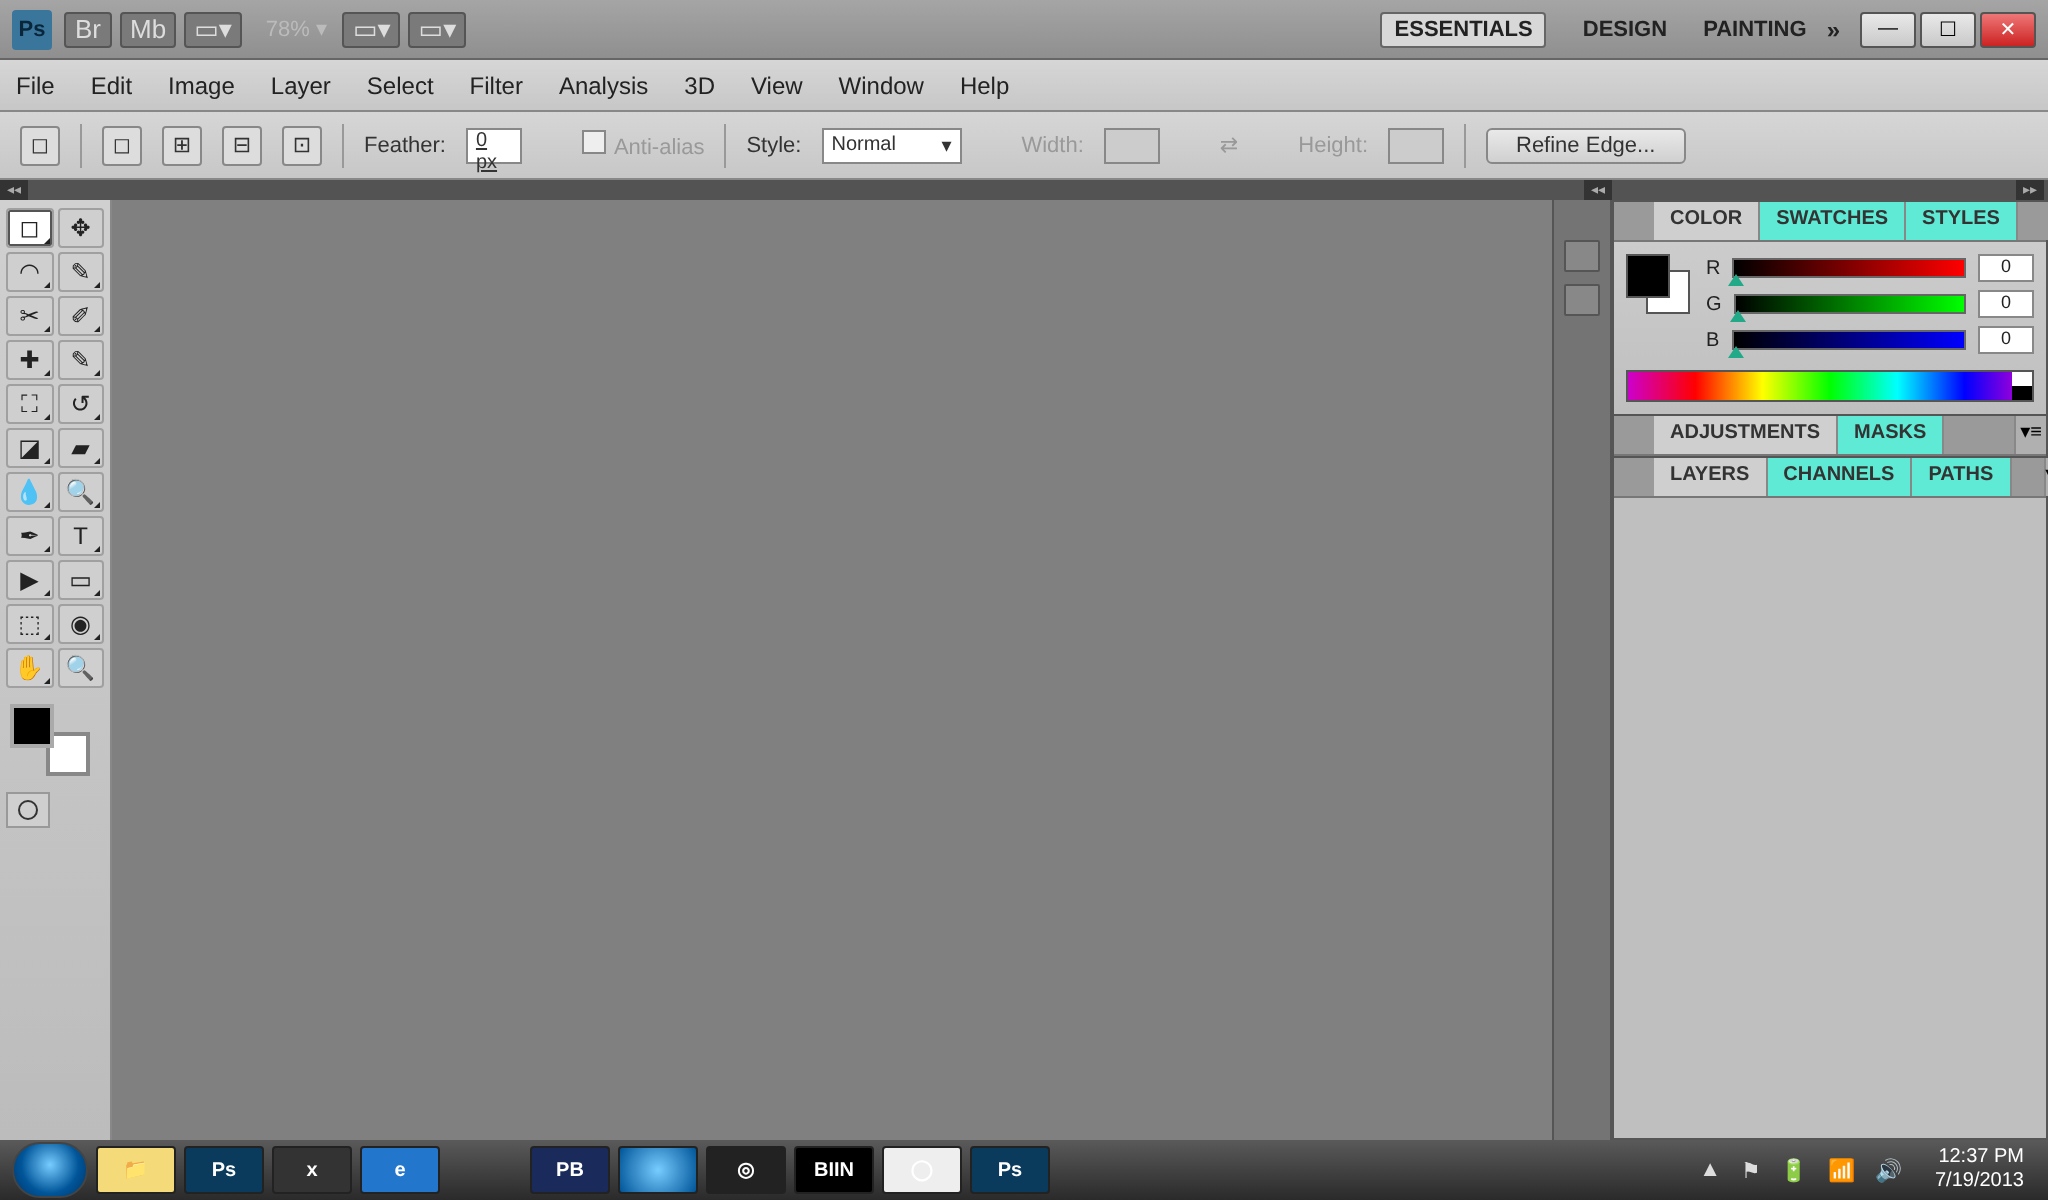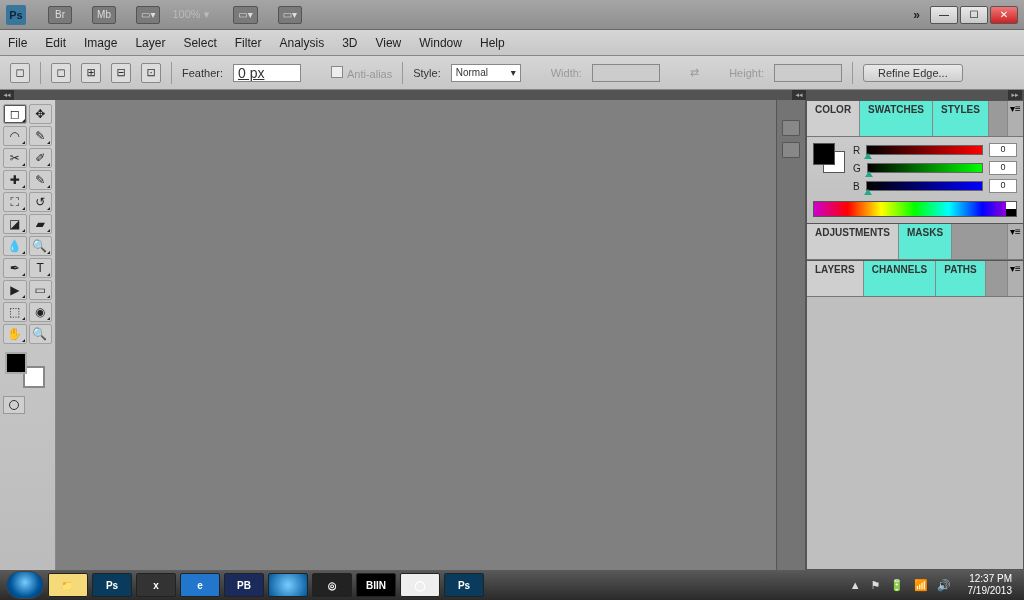--- a/index.html
+++ b/index.html
@@ -1,42 +1,42 @@
 <!DOCTYPE html>
 <html><head>
 <meta charset="utf-8">
 <style>
 * { margin: 0; padding: 0; box-sizing: border-box; font-family: Arial, sans-serif; user-select: none; }
 body { width: 1024px; height: 600px; overflow: hidden; background: #535353; }
 
 
 .appbar { height: 30px; background: linear-gradient(#a5a5a5,#8f8f8f); display: flex; align-items: center; padding: 0 6px; border-bottom: 1px solid #666; }
 .ps-logo { width: 20px; height: 20px; background: #3a769c; color: #09263a; font-weight: bold; font-size: 11px; display: flex; align-items: center; justify-content: center; border-radius: 2px; margin-right: 6px; }
-.appbar .chip { height: 18px; min-width: 24px; padding: 0 4px; background: #7a7a7a; border: 1px solid #555; border-radius: 2px; color: #ddd; font-size: 10px; display: inline-flex; align-items: center; justify-content: center; margin-right: 4px; margin-left: 16px; }
+.appbar .chip { height: 18px; min-width: 24px; padding: 0 4px; background: #7a7a7a; border: 1px solid #555; border-radius: 2px; color: #ddd; font-size: 13px; display: inline-flex; align-items: center; justify-content: center; margin-right: 4px; }
 .appbar .zoom { color: #bbb; font-size: 11px; margin: 0 8px; }
 .appbar .spacer { flex: 1; }
 .ws-tabs { display: flex; gap: 18px; align-items: center; margin-right: 10px; }
 .ws-tab { font-size: 11px; font-weight: bold; color: #222; }
 .ws-tab.active { background: #d8d8d8; padding: 2px 6px; border-radius: 2px; border: 1px solid #666; }
 .dbl-chevron { font-size: 12px; color: #222; margin-right: 10px; font-weight: bold; }
 .winbtns { display: flex; gap: 2px; }
 .winbtn { width: 28px; height: 18px; border: 1px solid #555; border-radius: 2px; background: linear-gradient(#e9e9e9,#c9c9c9); font-size: 10px; display: flex; align-items: center; justify-content: center; }
 .winbtn.close { background: linear-gradient(#e77,#c22); color: #fff; }
 
 
 .menubar { height: 26px; background: linear-gradient(#d6d6d6,#c7c7c7); display: flex; align-items: center; padding: 0 8px; gap: 18px; font-size: 12px; color: #222; border-bottom: 1px solid #888; }
 .menubar span { cursor: default; }
 
 
 .optbar { height: 34px; background: linear-gradient(#d6d6d6,#c7c7c7); display: flex; align-items: center; padding: 0 10px; gap: 10px; font-size: 11px; color: #333; border-bottom: 1px solid #888; }
 .opt-icon { width: 20px; height: 20px; border: 1px solid #888; background: #ddd; display: inline-flex; align-items: center; justify-content: center; border-radius: 2px; }
 .opt-sep { width: 1px; height: 22px; background: #999; }
 .opt-label { color: #333; }
 .opt-label.dis { color: #999; margin-left: 20px; }
-.opt-input { width: 68px; height: 18px; background: #fff; border: 1px solid #888; font-size: 14px; padding: 0 4px; text-decoration: underline; }
+.opt-input { width: 28px; height: 18px; background: #fff; border: 1px solid #888; font-size: 10px; padding: 0 4px; text-decoration: underline; }
 .opt-input.dis { background: #ccc; }
 .opt-select { width: 70px; height: 18px; background: #fff; border: 1px solid #888; font-size: 10px; display: inline-flex; align-items: center; justify-content: space-between; padding: 0 4px; }
 .opt-cb { width: 12px; height: 12px; border: 1px solid #888; background: #eee; display: inline-block; margin-right: 4px; }
 .opt-btn { padding: 2px 14px; border: 1px solid #888; background: linear-gradient(#e9e9e9,#d0d0d0); border-radius: 3px; font-size: 11px; }
 
 
 .collapse-strip { height: 10px; background: #535353; display: flex; justify-content: space-between; }
 .col-handle { width: 14px; height: 10px; background: #333; color: #aaa; font-size: 7px; display: flex; align-items: center; justify-content: center; }
 
 .workarea { display: flex; height: calc(100% - 30px - 26px - 34px - 10px - 30px); }
@@ -55,21 +55,21 @@
 
 .canvas { flex: 1; background: #808080; }
 
 
 .dockstrip { width: 30px; background: #747474; border-left: 1px solid #555; border-right: 1px solid #555; display: flex; flex-direction: column; align-items: center; padding-top: 20px; gap: 6px; }
 .dockicon { width: 18px; height: 16px; background: #888; border: 1px solid #555; border-radius: 1px; }
 
 
 .rpanels { width: 218px; background: #747474; display: flex; flex-direction: column; }
 .panel { background: linear-gradient(#cfcfcf,#bfbfbf); border: 1px solid #555; border-top: none; display: flex; flex-direction: column; }
-.ptabs { height: 36px; display: flex; background: #9a9a9a; border-bottom: 1px solid #777; }
+.ptabs { height: 20px; display: flex; background: #9a9a9a; border-bottom: 1px solid #777; padding-left: 20px; }
 .ptab { font-size: 10px; font-weight: bold; color: #333; padding: 3px 8px; background: #5eead4; border-right: 1px solid #888; }
 .ptab.active { background: #cfcfcf; }
 .ptab.spacer { flex: 1; background: #9a9a9a; border: none; }
 .pmenu { width: 16px; font-size: 10px; text-align: center; background: #b0b0b0; border-left: 1px solid #888; padding-top: 2px; }
 .color-body { padding: 6px; display: flex; gap: 8px; }
 .color-sw { position: relative; width: 32px; height: 30px; flex-shrink: 0; }
 .color-sw .fg { position: absolute; top: 0; left: 0; width: 22px; height: 22px; background: #000; border: 1px solid #555; z-index: 2; }
 .color-sw .bg { position: absolute; bottom: 0; right: 0; width: 22px; height: 22px; background: #fff; border: 1px solid #555; }
 .sliders { flex: 1; display: flex; flex-direction: column; gap: 4px; }
 .srow { display: flex; align-items: center; gap: 6px; font-size: 10px; color: #222; }
@@ -92,24 +92,29 @@
 .clock { text-align: right; line-height: 12px; font-size: 10px; color: #fff; padding: 0 6px; }
 </style>
 </head>
 <body>
 
 <div class="appbar">
   <div class="ps-logo">Ps</div>
   <div class="chip">Br</div>
   <div class="chip">Mb</div>
   <div class="chip">▭▾</div>
-  <div class="zoom"><span>100%</span> ▾</div>
+  <div class="zoom"><span>78%</span> ▾</div>
   <div class="chip">▭▾</div>
   <div class="chip">▭▾</div>
   <div class="spacer"></div>
+  <div class="ws-tabs">
+    <span class="ws-tab active">ESSENTIALS</span>
+    <span class="ws-tab">DESIGN</span>
+    <span class="ws-tab">PAINTING</span>
+  </div>
   <span class="dbl-chevron">»</span>
   <div class="winbtns">
     <div class="winbtn">—</div>
     <div class="winbtn">☐</div>
     <div class="winbtn close">✕</div>
   </div>
 </div>
 
 <div class="menubar">
   <span>File</span>
@@ -285,21 +290,21 @@
   </div>
 </div>
 
 <div class="taskbar">
   <div class="start"></div>
   <div id="tb-apps" style="display:flex; gap:4px;">
       <div class="tb-app" style="background: rgb(245, 218, 122);">📁</div>
       <div class="tb-app" style="background: rgb(10, 59, 92);">Ps</div>
       <div class="tb-app" style="background: rgb(51, 51, 51);">x</div>
       <div class="tb-app" style="background: rgb(34, 119, 204);">e</div>
-      <div class="tb-app" style="background: rgb(26, 42, 90);">PB</div>
+      <div class="tb-app" style="background: rgb(26, 42, 90); margin-left: 41px;">PB</div>
       <div class="tb-app" style="background: radial-gradient(circle, rgb(119, 204, 255), rgb(0, 85, 153));"></div>
       <div class="tb-app" style="background: rgb(34, 34, 34);">◎</div>
       <div class="tb-app" style="background: rgb(0, 0, 0);">BIIN</div>
       <div class="tb-app" style="background: rgb(238, 238, 238);">◯</div>
       <div class="tb-app" style="background: rgb(10, 59, 92);">Ps</div>
     </div>
   <div class="systray">
     <span class="icn">▲</span>
     <span class="icn">⚑</span>
     <span class="icn">🔋</span>

